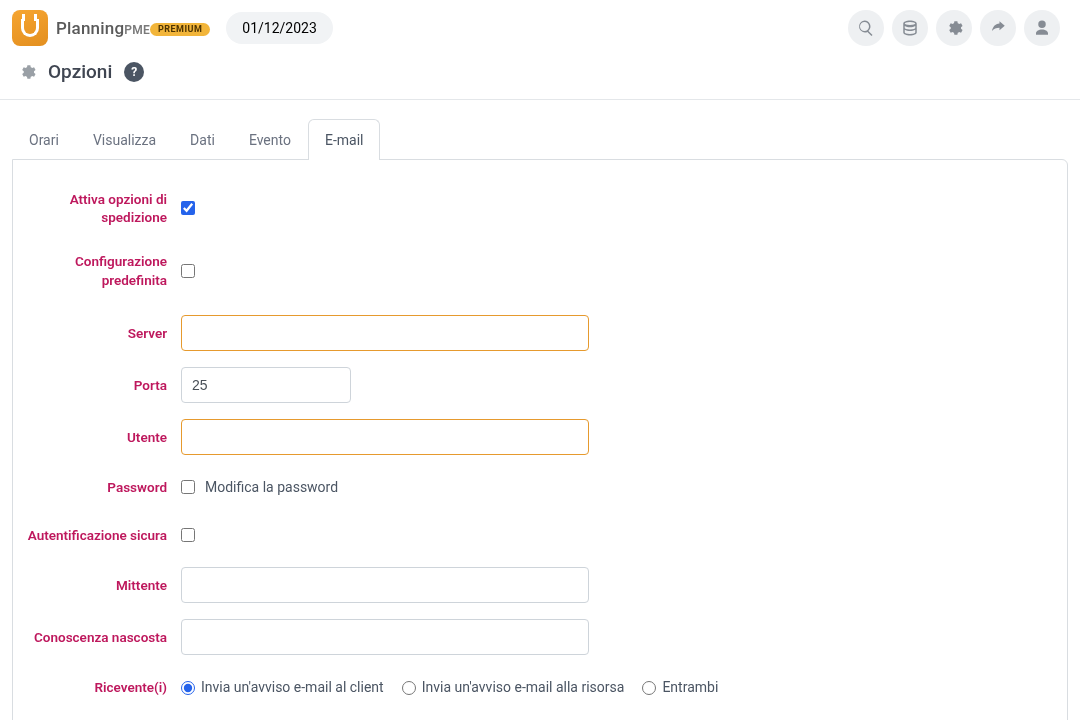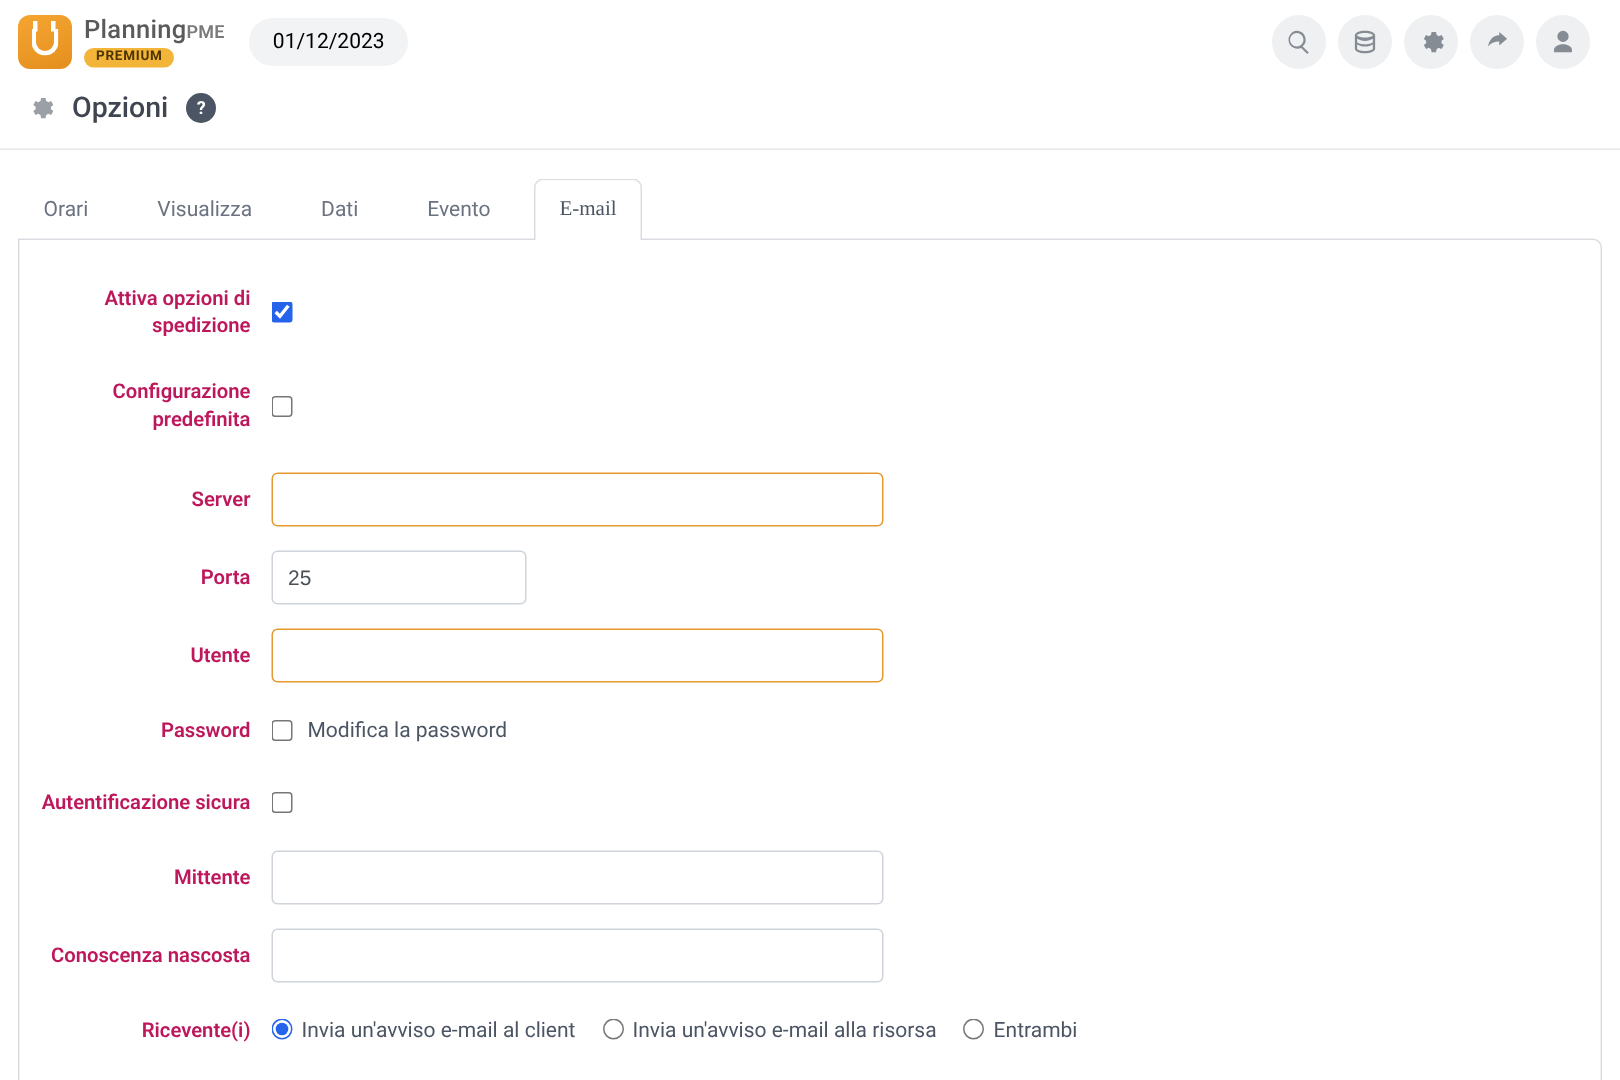--- a/index.html
+++ b/index.html
@@ -47,21 +47,21 @@
     border-radius: 0 0 50% 50%;
   }
   .logo-mark::after {
     content: "";
     position: absolute;
     top: 4px; left: 10px;
     width: 3px; height: 7px;
     background: #fff;
     box-shadow: 12px 0 0 #fff;
   }
-  .logo-text { display: flex; flex-direction: column; line-height: 1; }
+  .logo-text { display: flex; flex-direction: row; line-height: 1; }
   .logo-text .brand { font-size: 17px; font-weight: 500; color: #5a5a5a; letter-spacing: 0.2px; }
   .logo-text .brand .pme { font-size: 12px; font-weight: 600; color: #7a7a7a; }
   .logo-text .tier {
     margin-top: 3px;
     align-self: flex-start;
     background: #f2b53a;
     color: #4d3300;
     font-size: 9px;
     font-weight: 700;
     letter-spacing: 0.5px;
@@ -104,41 +104,40 @@
     display: flex; align-items: center; justify-content: center;
     font-size: 12px; font-weight: 700;
     cursor: pointer;
   }
 
   .divider { height: 1px; background: #e4e7ea; margin: 0; }
 
   
   .tabs {
     display: flex;
-    gap: 12px;
+    gap: 0;
     padding: 0 12px;
     margin-top: 18px;
   }
   .tab {
     padding: 12px 16px 12px;
     color: #6b7280;
     font-size: 14px;
     cursor: pointer;
     border: 1px solid transparent;
     border-bottom: none;
     border-radius: 6px 6px 0 0;
     position: relative;
     top: 1px;
     background: transparent;
   }
   .tab.active {
     color: #4b5563;
     border-color: #d9dde1;
     background: #fff;
-    font-family: Liberation Serif, serif;
   }
 
   .panel {
     border: 1px solid #d9dde1;
     border-radius: 0 6px 6px 6px;
     margin: 0 12px 40px 12px;
     padding: 22px 0 28px 0;
   }
 
   
@@ -176,21 +175,21 @@
   }
   input[type="text"].wide { width: 408px; }
   input[type="text"].narrow { width: 170px; }
   input[type="text"].highlight { border-color: #e69a2e; }
   input[type="checkbox"], input[type="radio"] {
     width: 14px; height: 14px;
     accent-color: #2563eb;
   }
   .inline-label { font-size: 14px; color: #4b5563; }
   .radio-group { display: flex; gap: 18px; flex-wrap: wrap; align-items: center; }
-  .radio-item { display: flex; align-items: flex-start; gap: 6px; }
+  .radio-item { display: flex; align-items: flex-end; gap: 6px; }
 
   
   .viewport::-webkit-scrollbar { width: 15px; }
   .viewport::-webkit-scrollbar-track { background: #f1f1f1; }
   .viewport::-webkit-scrollbar-thumb { background: #c4c7cb; border-radius: 2px; }
 
   
   .bottom-space { height: 140px; }
 </style>
 </head>

